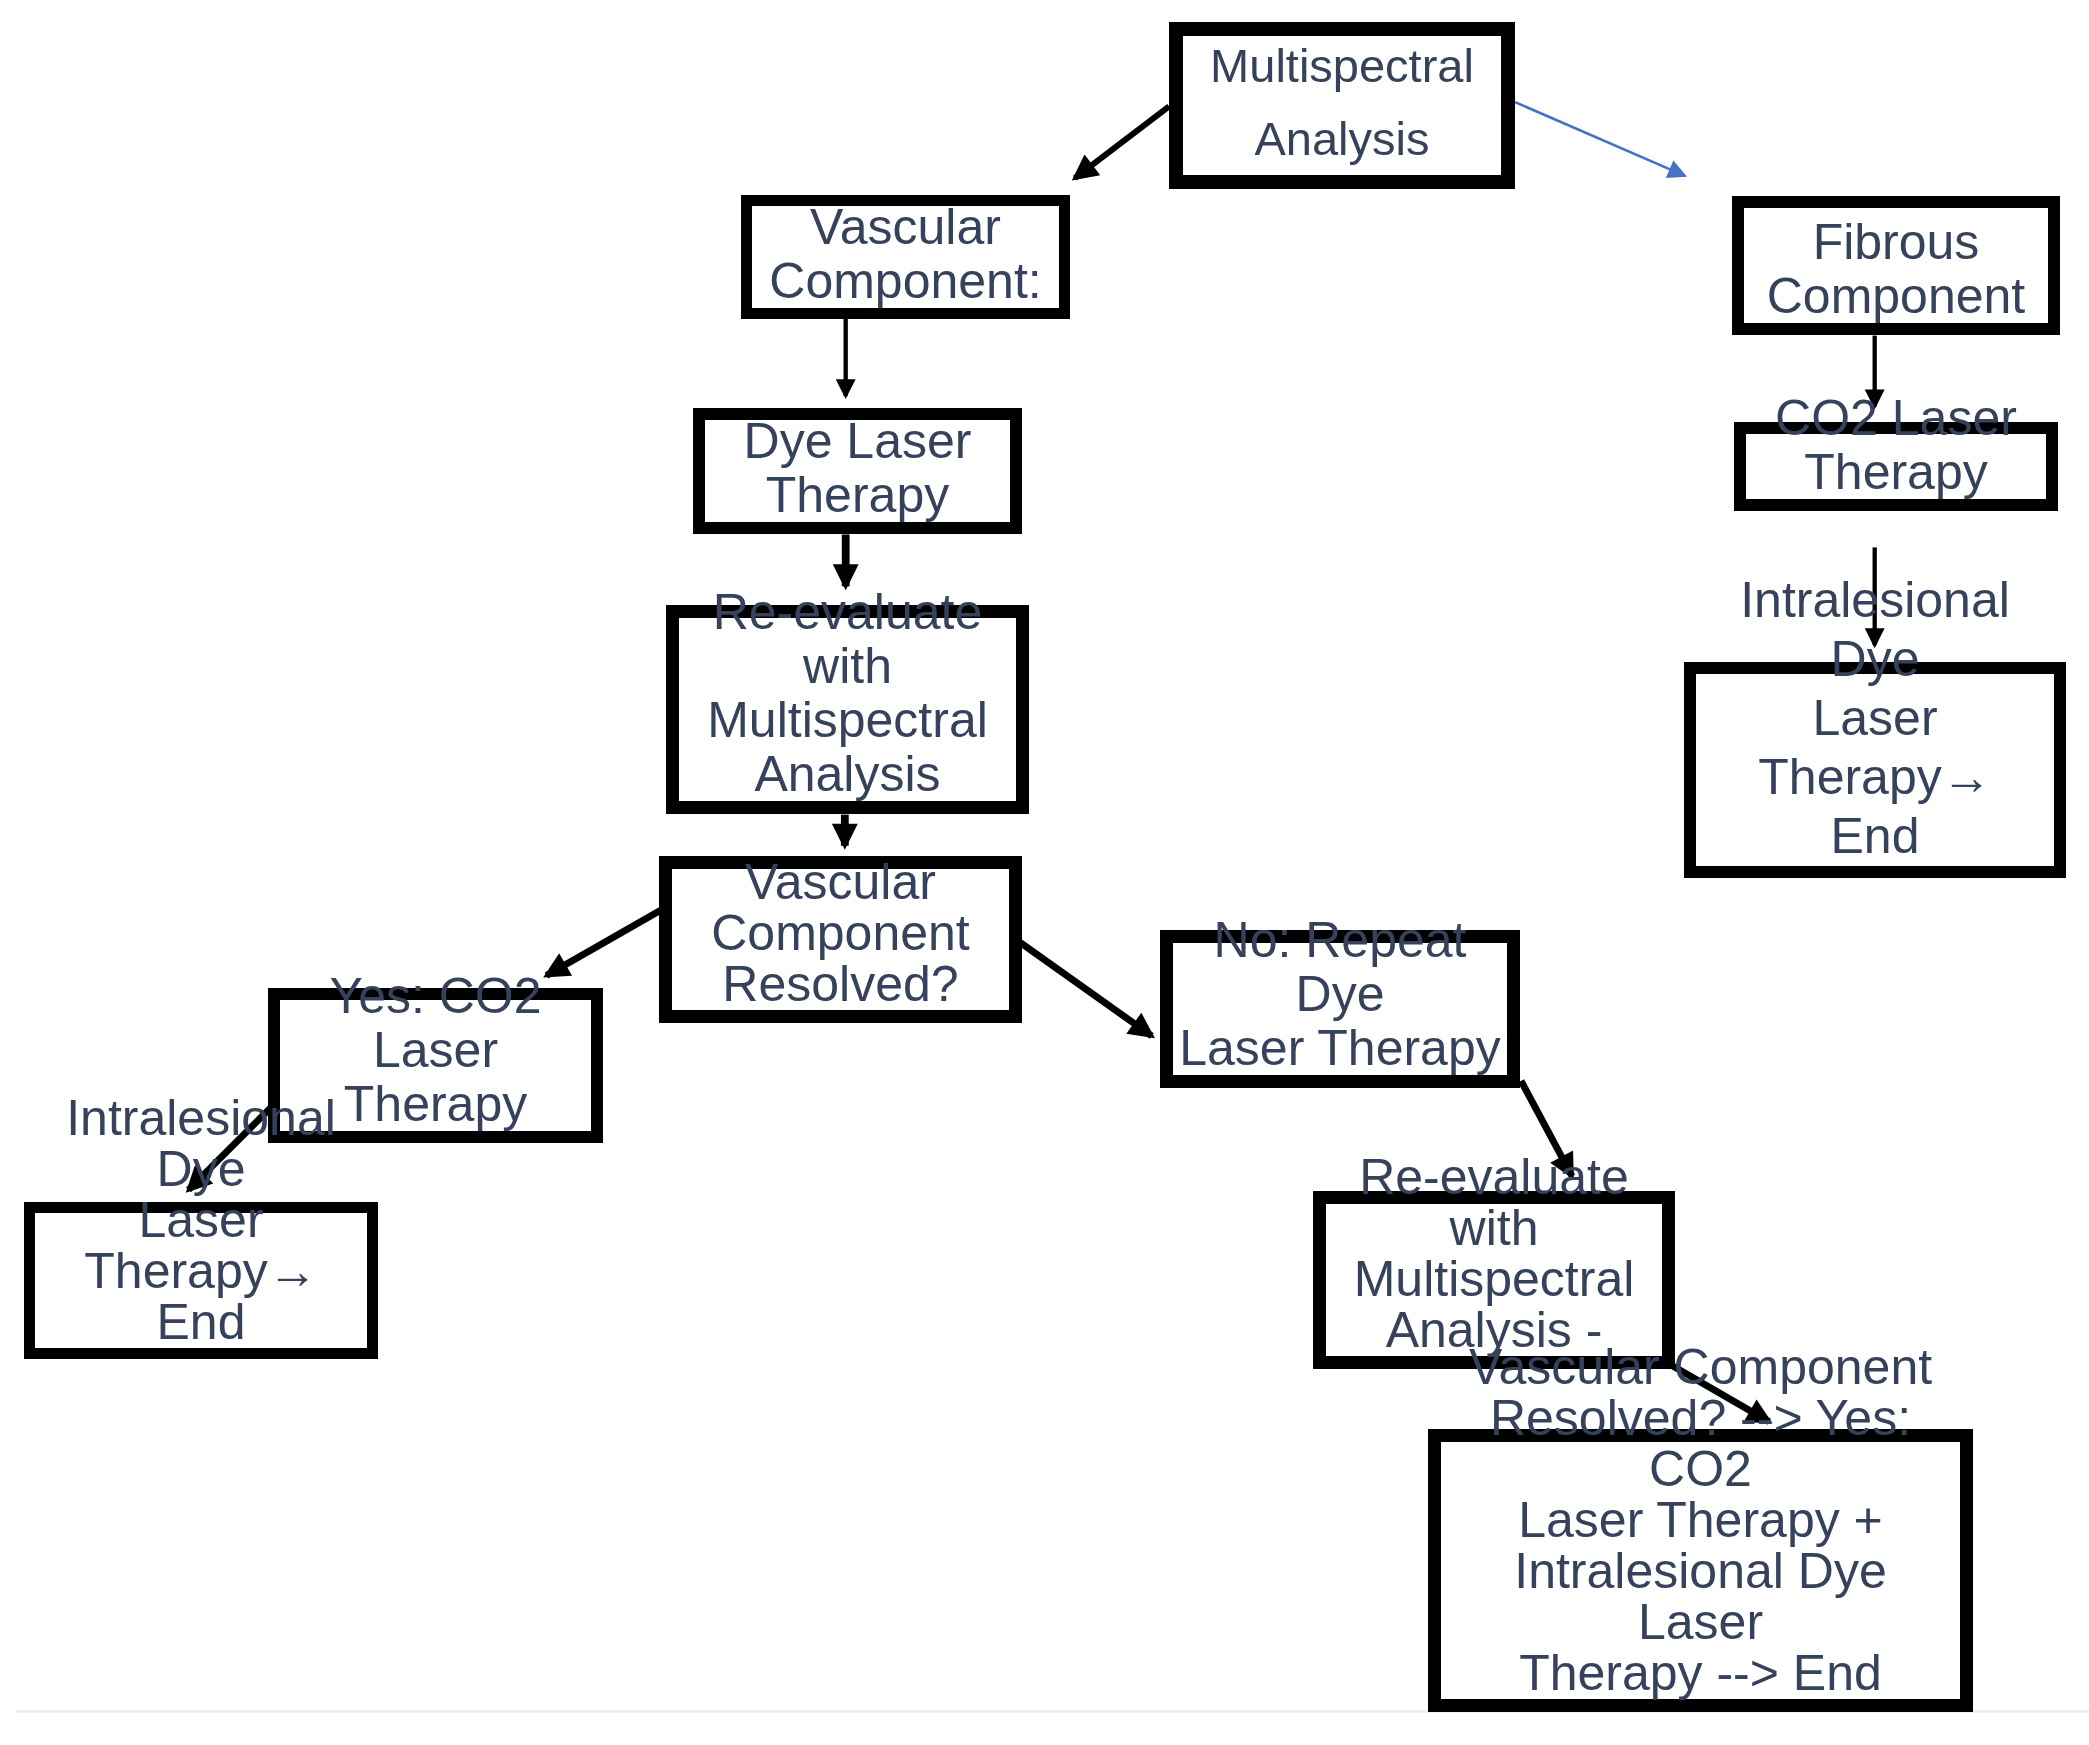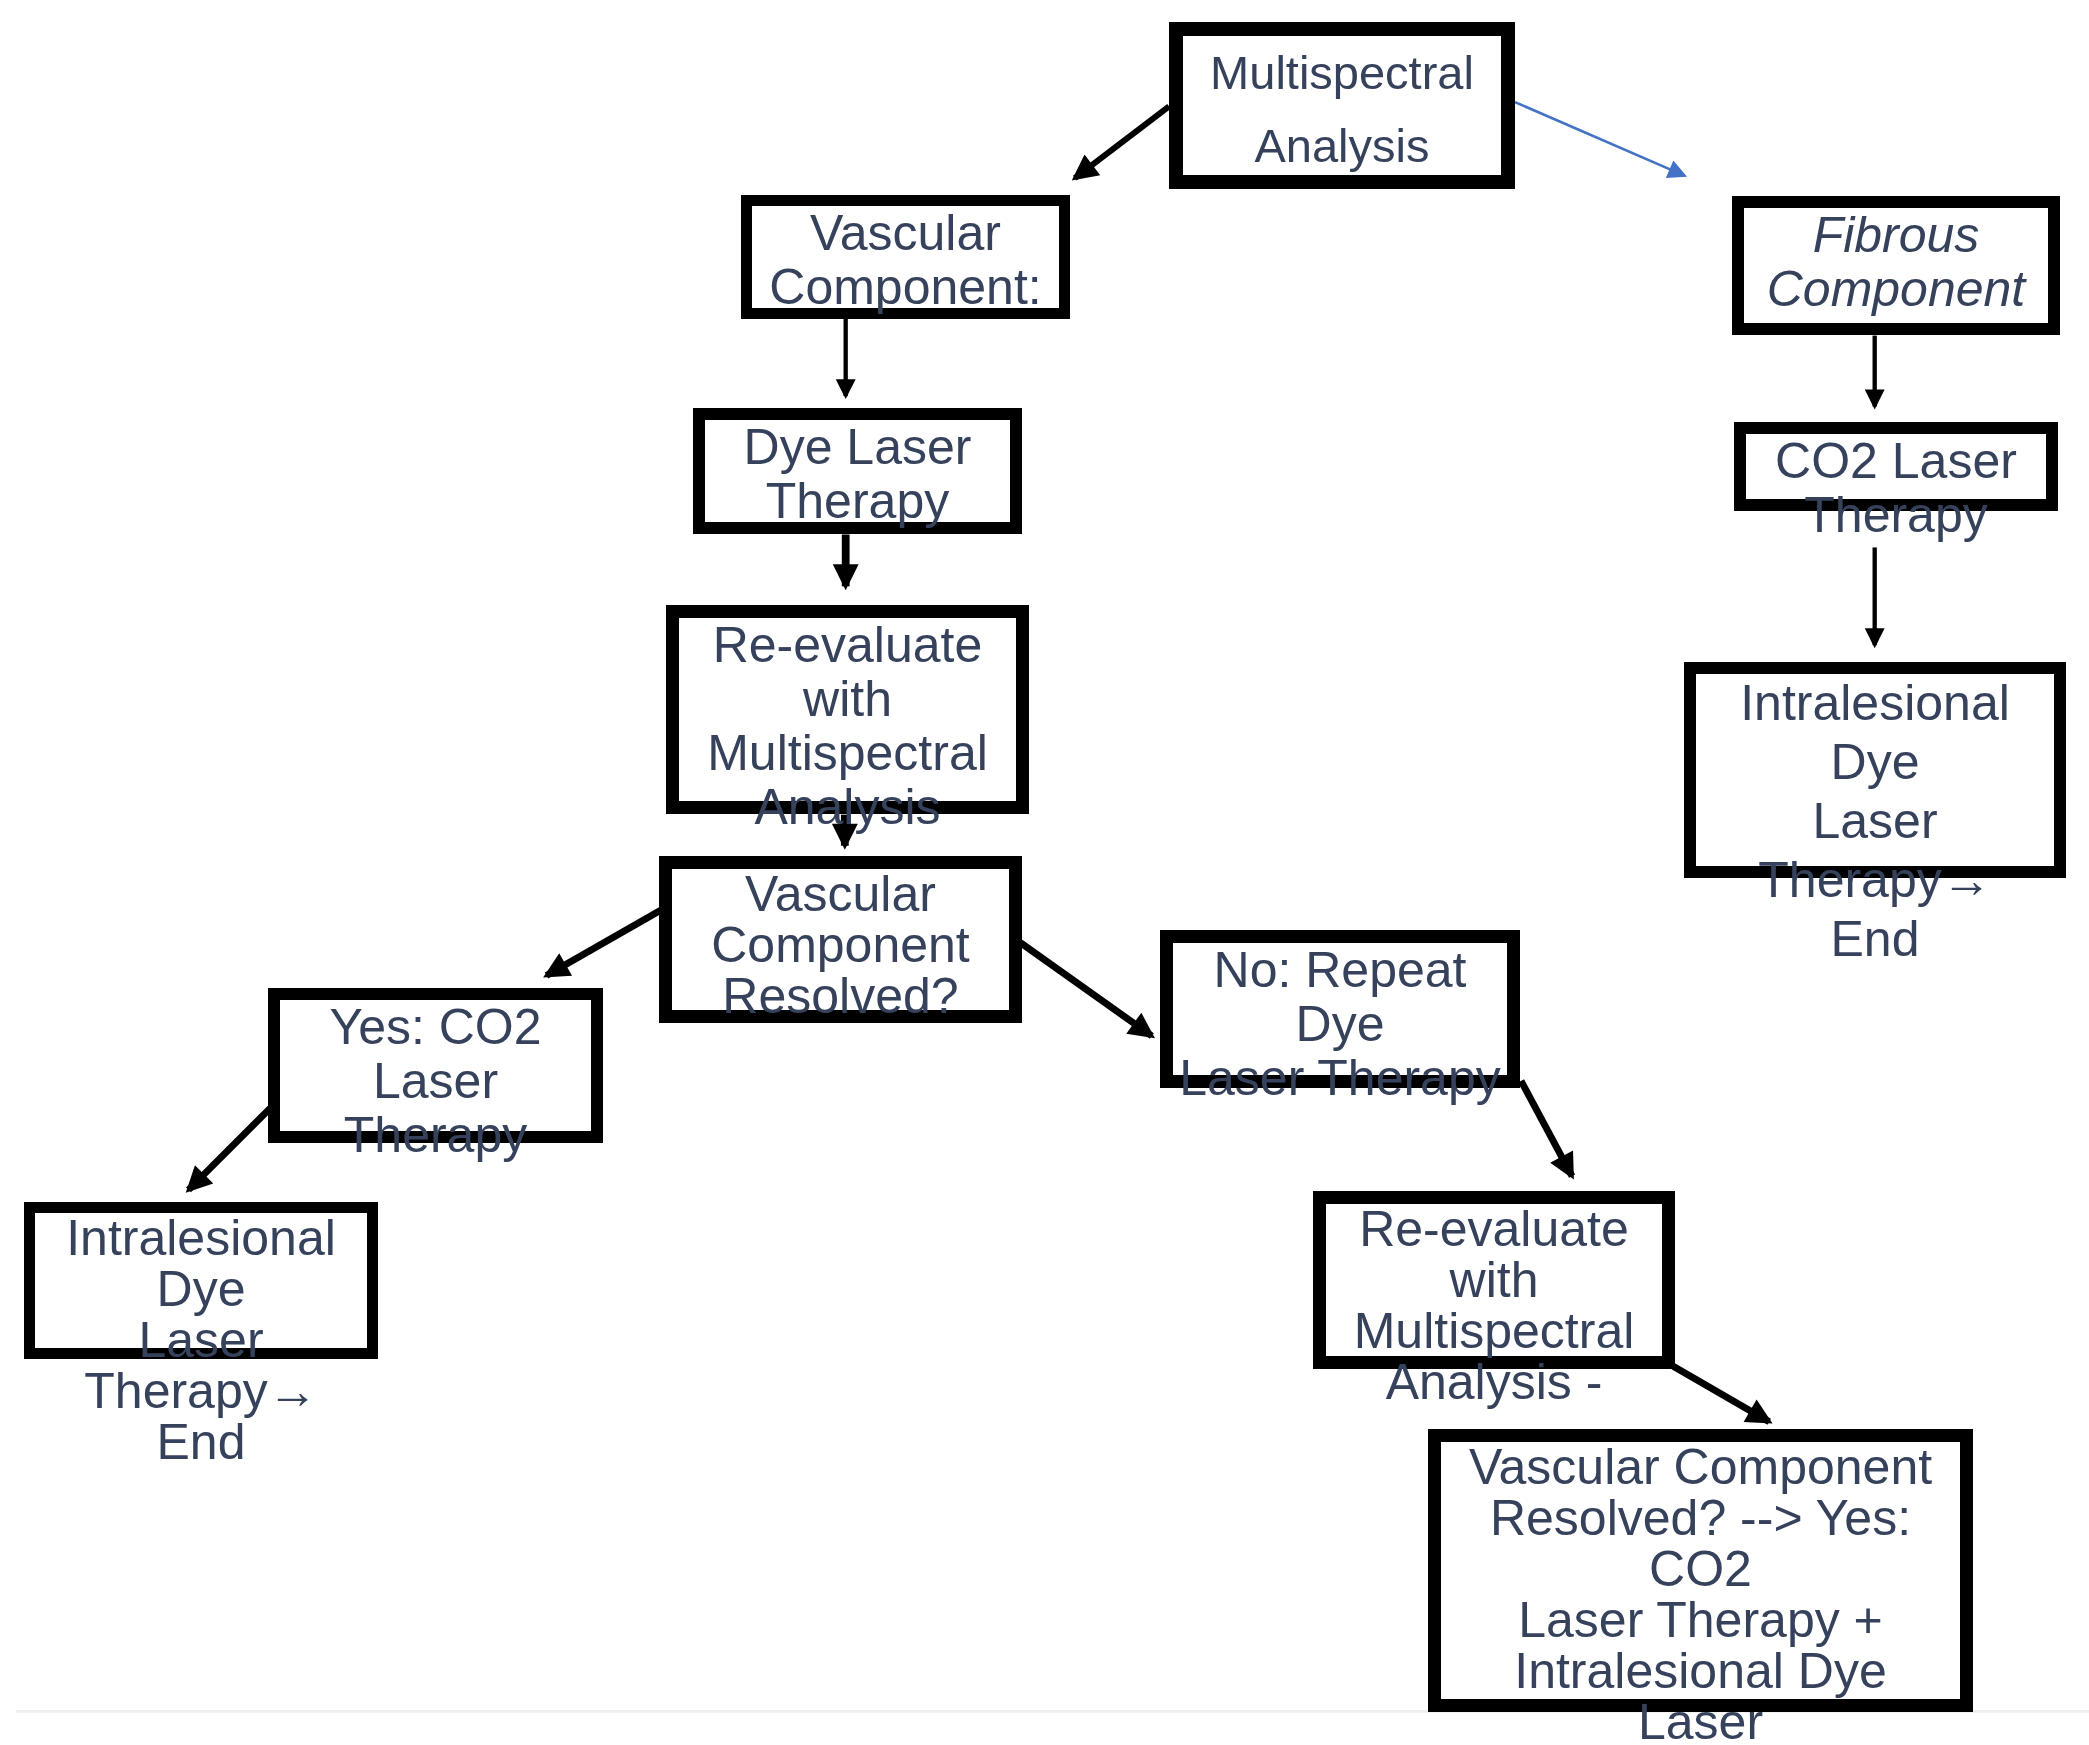--- a/index.html
+++ b/index.html
@@ -21,21 +21,21 @@
     top: 0;
     z-index: 1;
   }
   .node {
     position: absolute;
     box-sizing: border-box;
     background: #ffffff;
     border-style: solid;
     border-color: #000000;
     display: flex;
-    align-items: flex-start;
+    align-items: flex-end;
     justify-content: center;
     z-index: 2;
   }
   .node-label {
     white-space: pre-line;
     text-align: center;
     color: #36425c;
     font-size: 50px;
     line-height: 54px;
     padding: 0 5.2px;
@@ -132,21 +132,21 @@
   </div>
 
   <div class="node" style="left:1428px; top:1429px; width:545px; height:283px; border-width:13px;">
     <div class="node-label tight">Vascular Component
 Resolved? --&gt; Yes: CO2
 Laser Therapy +
 Intralesional Dye Laser
 Therapy --&gt; End</div>
   </div>
 
-  <div class="node" style="left:1732px; top:196px; width:328px; height:139px; border-width:12px;font-style:italic;">
+  <div class="node" style="left:1732px; top:196px; width:328px; height:139px; border-width:12px;">
     <div class="node-label">Fibrous
 Component</div>
   </div>
 
   <div class="node" style="left:1734px; top:422px; width:324px; height:89px; border-width:12px;">
     <div class="node-label">CO2 Laser
 Therapy</div>
   </div>
 
   <div class="node" style="left:1684px; top:662px; width:382px; height:216px; border-width:12px;">

